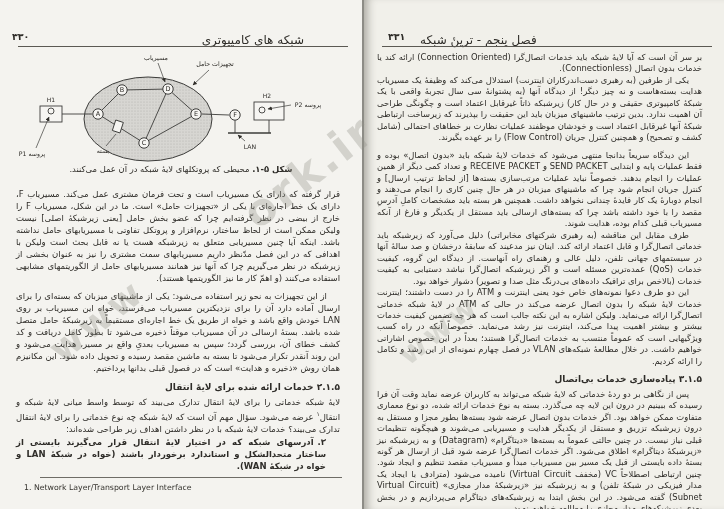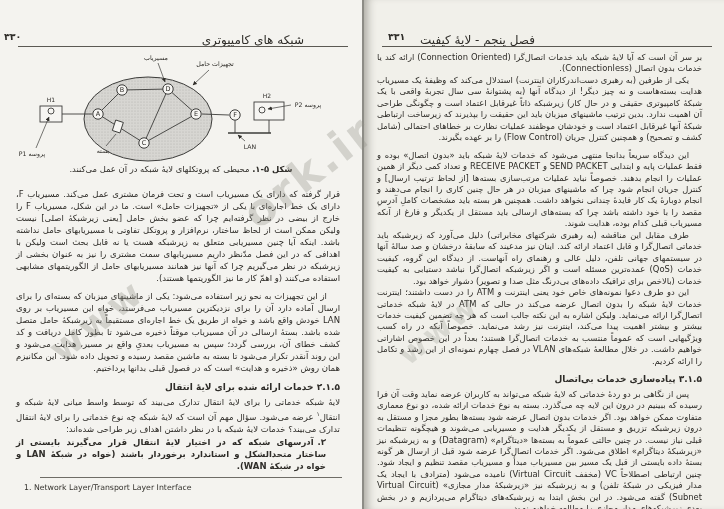--- a/index.html
+++ b/index.html
@@ -7,21 +7,21 @@
           background:#f4f3ef;font-family:"DejaVu Sans",sans-serif;color:#2e2c28;}
   .topstrip{position:absolute;top:0;left:0;width:724px;height:22px;background:#fbfbf9;}
   .corner-mark{position:absolute;left:3px;top:9px;width:15px;height:5px;background:#1d1d1b;
                border-radius:2px;transform:rotate(-6deg);}
   .page{position:absolute;top:0;height:509px;direction:rtl;}
   .page-left{left:0;width:362px;background:#f4f3ef;}
   .page-right{left:362px;width:362px;background:#f1f0ea;border-left:2px solid #8d8c86;
               box-shadow:inset 9px 0 10px -6px rgba(70,68,60,.45);}
   .pagenum{position:absolute;top:31px;font-size:9.5px;font-weight:bold;letter-spacing:1px;}
   .runtitle{position:absolute;top:33px;font-size:12px;}
-  .page-left .pagenum{left:4px;}
+  .page-left .pagenum{left:12px;}
   .page-left .runtitle{right:58px;}
   .page-right .pagenum{left:24px;}
   .page-right .runtitle{left:56px;}
   .headrule{position:absolute;top:46px;left:18px;right:14px;height:1px;background:#5b5953;}
   .fig{position:absolute;top:50px;left:8px;direction:ltr;}
   .caption{position:absolute;top:164px;left:0;right:0;text-align:center;font-size:8.4px;}
   .caption .cap-label{font-weight:bold;}
   .body-text{position:absolute;text-align:justify;}
   .page-left .body-text{top:188px;right:22px;left:16px;font-size:8.5px;line-height:12.0px;}
   .page-right .body-text{top:52px;right:24px;left:13px;font-size:8.4px;line-height:11.45px;}
@@ -147,21 +147,21 @@
 
     <div class="footrule"></div>
     <div class="footnote">1. Network Layer/Transport Layer Interface</div>
 
     <div class="wm wm-lt">ork.ir</div>
     <div class="wm wm-lb">www</div>
   </div>
 
   <div class="page page-right">
     <span class="pagenum">۳۳۱</span>
-    <span class="runtitle">فصل پنجم - لایهٔ کیفیت</span>
+    <span class="runtitle">فصل پنجم - ترینٔ شبکه</span>
     <div class="headrule"></div>
 
     <div class="body-text">
       <p>بر سر آن است که آیا لایهٔ شبکه باید خدمات اتصال‌گرا (Connection Oriented) ارائه کند یا خدمات بدون اتصال (Connectionless).</p>
       <p class="ind">یکی از طرفین (به رهبری دست‌اندرکاران اینترنت) استدلال می‌کند که وظیفهٔ یک مسیریاب هدایت بسته‌هاست و نه چیز دیگر! از دیدگاه آنها (به پشتوانهٔ سی سال تجربهٔ واقعی با یک شبکهٔ کامپیوتری حقیقی و در حال کار) زیرشبکه ذاتاً غیرقابل اعتماد است و چگونگی طراحی آن اهمیت ندارد. بدین ترتیب ماشینهای میزبان باید این حقیقت را بپذیرند که زیرساخت ارتباطی شبکهٔ آنها غیرقابل اعتماد است و خودشان موظفند عملیات نظارت بر خطاهای احتمالی (شامل کشف و تصحیح) و همچنین کنترل جریان (Flow Control) را بر عهده بگیرند.</p>
       <p class="ind gap">این دیدگاه سریعاً بدانجا منتهی می‌شود که خدمات لایهٔ شبکه باید «بدون اتصال» بوده و فقط عملیات پایه و ابتدایی SEND PACKET و RECEIVE PACKET و تعداد کمی دیگر از همین عملیات را انجام بدهند. خصوصاً نباید عملیات مرتب‌سازی بسته‌ها [از لحاظ ترتیب ارسال] و کنترل جریان انجام شود چرا که ماشینهای میزبان در هر حال چنین کاری را انجام می‌دهند و انجام دوبارهٔ یک کار فایدهٔ چندانی نخواهد داشت. همچنین هر بسته باید مشخصات کاملِ آدرسِ مقصد را با خود داشته باشد چرا که بسته‌های ارسالی باید مستقل از یکدیگر و فارغ از آنکه مسیریاب قبلی کدام بوده، هدایت شوند.</p>
       <p class="ind">طرف مقابل این مناقشه (به رهبری شرکتهای مخابراتی) دلیل می‌آورد که زیرشبکه باید خدماتی اتصال‌گرا و قابل اعتماد ارائه کند. اینان نیز مدعیند که سابقهٔ درخشان و صد سالهٔ آنها در سیستمهای جهانی تلفن، دلیل عالی و رهنمای راه آنهاست. از دیدگاه این گروه، کیفیت خدمات (QoS) عمده‌ترین مسئله است و اگر زیرشبکه اتصال‌گرا نباشد دستیابی به کیفیت خدمات (بالاخص برای ترافیک داده‌های بی‌درنگ مثل صدا و تصویر) دشوار خواهد بود.</p>
       <p class="ind">این دو طرف دعوا نمونه‌های خاص خود یعنی اینترنت و ATM را در دست داشتند؛ اینترنت خدمات لایهٔ شبکه را بدون اتصال عرضه می‌کند در حالی که ATM در لایهٔ شبکه خدماتی اتصال‌گرا ارائه می‌نماید. ولیکن اشاره به این نکته جالب است که هر چه تضمین کیفیت خدمات بیشتر و بیشتر اهمیت پیدا می‌کند، اینترنت نیز رشد می‌نماید. خصوصاً آنکه در راه کسب ویژگیهایی است که عموماً منتسب به خدمات اتصال‌گرا هستند؛ بعداً در این خصوص اشاراتی خواهیم داشت. در خلال مطالعهٔ شبکه‌های VLAN در فصل چهارم نمونه‌ای از این رشد و تکامل را ارائه کردیم.</p>
       <p class="sec-head">۳.۱.۵   پیاده‌سازی خدمات بی‌اتصال</p>
       <p class="ind">پس از نگاهی بر دو ردهٔ خدماتی که لایهٔ شبکه می‌تواند به کاربران عرضه نماید وقت آن فرا رسیده که ببینیم در درون این لایه چه می‌گذرد. بسته به نوع خدمات ارائه شده، دو نوع معماری متفاوت ممکن خواهد بود. اگر خدمات بدون اتصال عرضه شود بسته‌ها بطور مجزا و مستقل به درون زیرشبکه تزریق و مستقل از یکدیگر هدایت و مسیریابی می‌شوند و هیچگونه تنظیمات قبلی نیاز نیست. در چنین حالتی عموماً به بسته‌ها «دیتاگرام» (Datagram) و به زیرشبکه نیز «زیرشبکهٔ دیتاگرام» اطلاق می‌شود. اگر خدمات اتصال‌گرا عرضه شود قبل از ارسال هر گونه بستهٔ داده بایستی از قبل یک مسیر بین مسیریاب مبدأ و مسیریاب مقصد تنظیم و ایجاد شود. چنین ارتباطی اصطلاحاً VC (مخفف Virtual Circuit) نامیده می‌شود (مترادف با ایجاد یک مدار فیزیکی در شبکهٔ تلفن) و به زیرشبکه نیز «زیرشبکهٔ مدار مجازی» (Virtual Circuit Subnet) گفته می‌شود. در این بخش ابتدا به زیرشبکه‌های دیتاگرام می‌پردازیم و در بخش بعدی زیرشبکه‌های مدار مجازی را مطالعه خواهیم نمود.</p>

